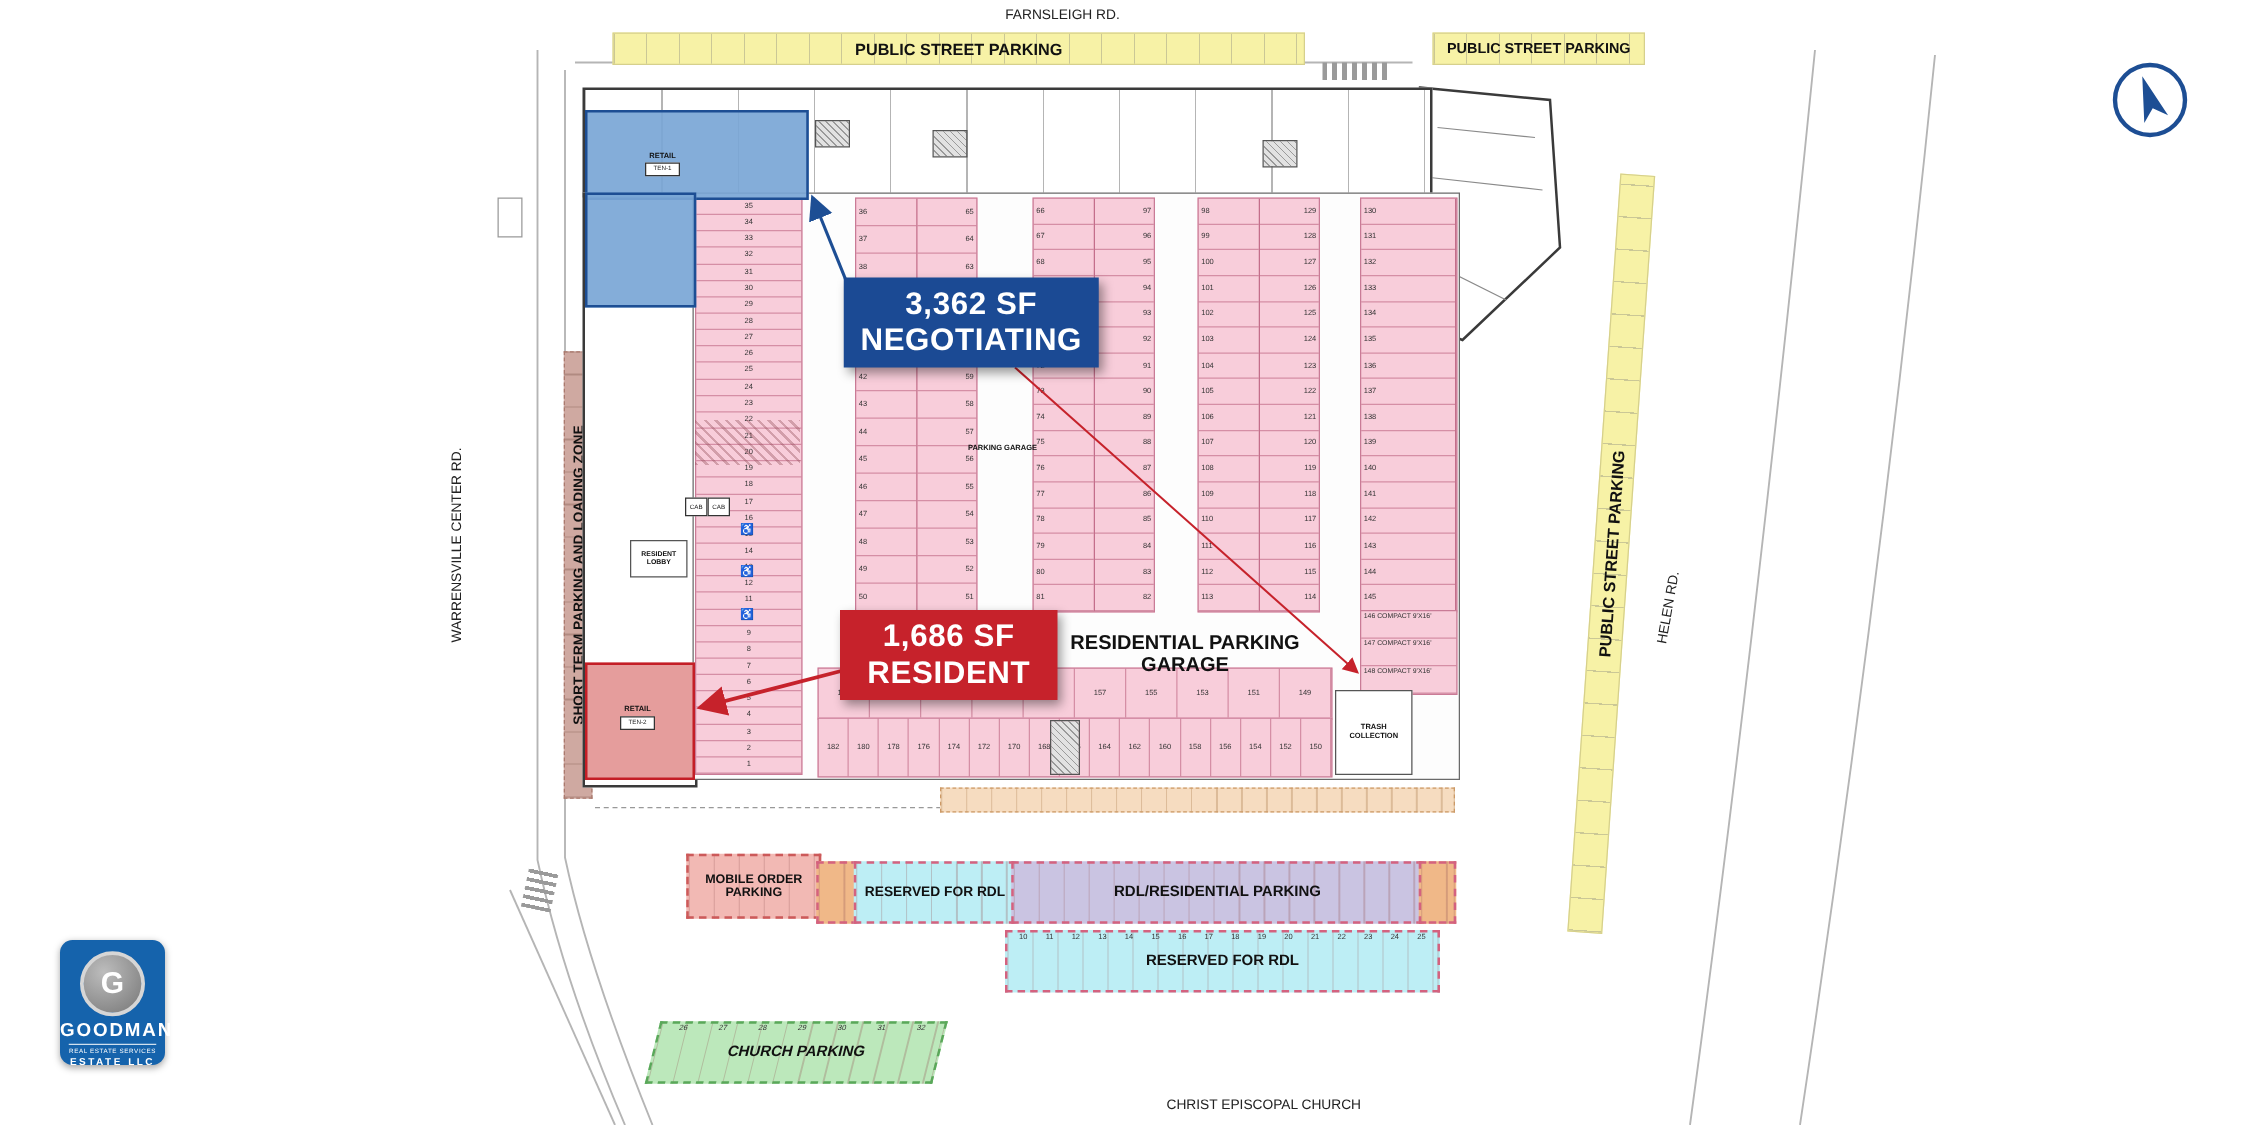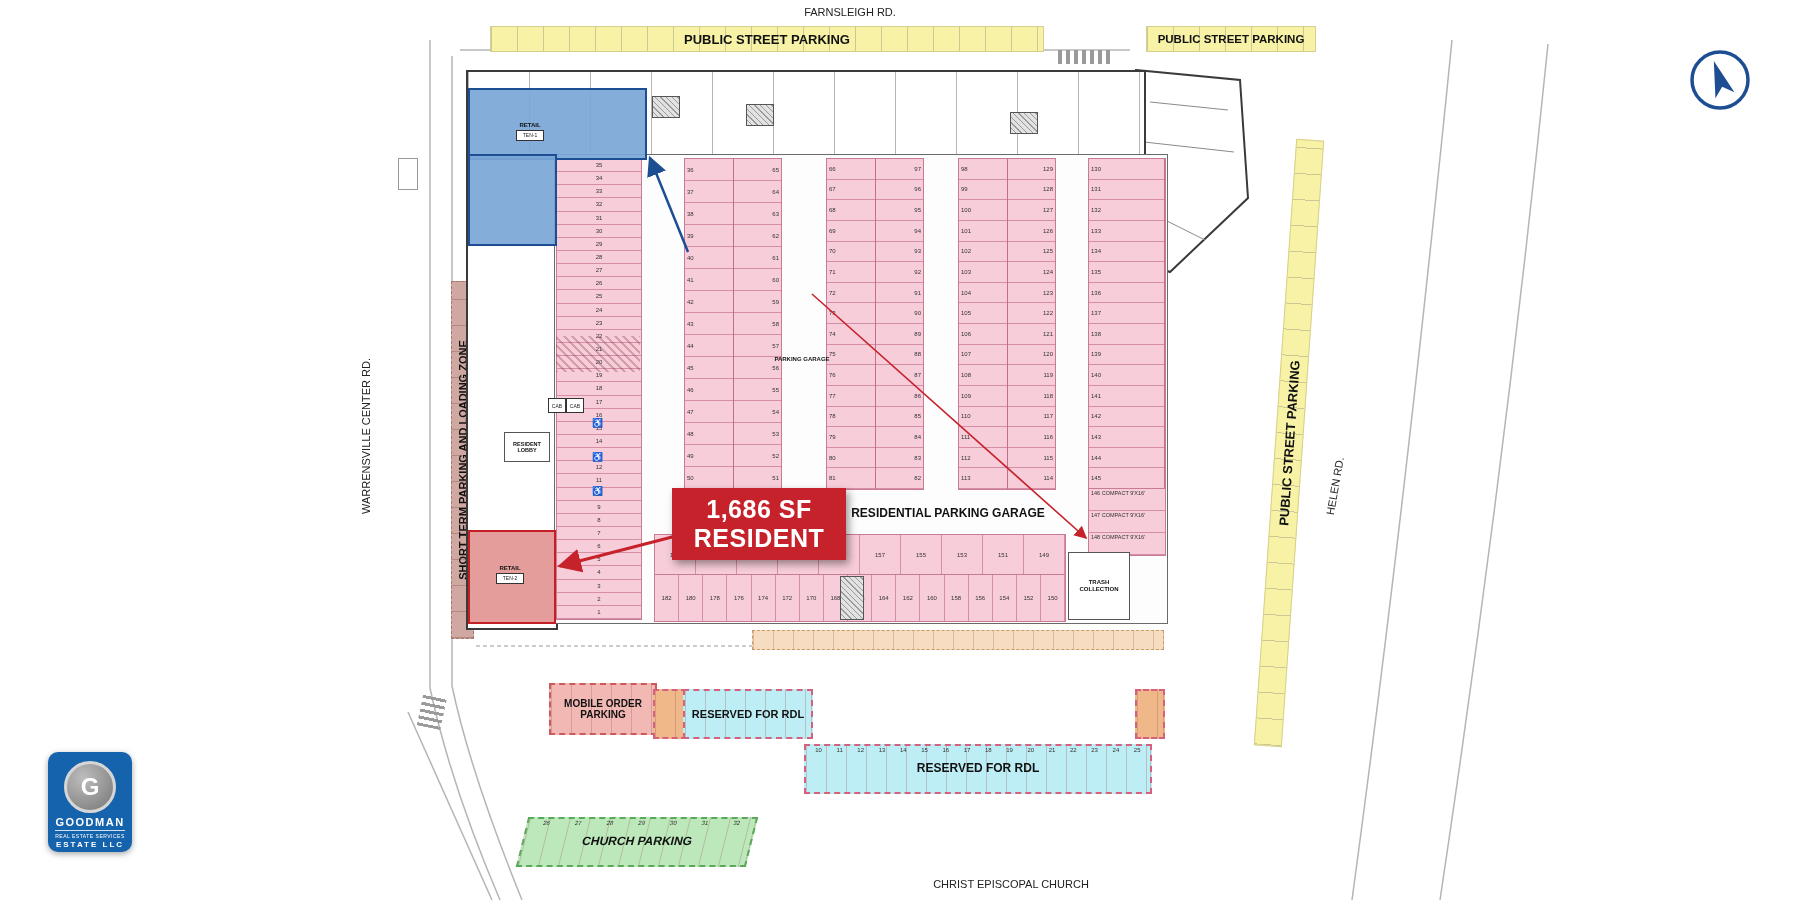--- a/index.html
+++ b/index.html
@@ -44,21 +44,21 @@
   .tinylbl{font-size:6px;line-height:1.15;color:#111;text-align:center;font-weight:bold;}
   .crosswalk{background:repeating-linear-gradient(0deg,#9a9a9a 0 3px,transparent 3px 7px);}
   .crosswalk.h{background:repeating-linear-gradient(90deg,#9a9a9a 0 4px,transparent 4px 8px);}
   .hatchpatch{background:repeating-linear-gradient(45deg, rgba(140,70,80,.35) 0 2px, transparent 2px 6px);}
   .logo{position:absolute;background:#1563ac;border-radius:10px;color:#fff;text-align:center;
         box-shadow:0 2px 6px rgba(0,0,0,.35);z-index:40;}
   .logo .ring{width:46px;height:46px;border-radius:50%;margin:9px auto 3px;
               background:radial-gradient(circle at 35% 30%, #bdbdbd, #767676);
               border:3px solid #d6d6d6;display:flex;align-items:center;justify-content:center;
               font-weight:bold;font-size:24px;color:#fff;}
-  .logo .nm{font-size:11px;font-weight:bold;letter-spacing:1.5px;}
+  .logo .nm{font-size:15px;font-weight:bold;letter-spacing:1.5px;}
   .logo .ln2{font-size:5px;letter-spacing:.5px;margin-top:2px;border-top:1px solid rgba(255,255,255,.8);
              padding-top:2px;width:70px;margin-left:auto;margin-right:auto;}
   .logo .ln3{font-size:8px;font-weight:bold;letter-spacing:2px;margin-top:1px;}
 </style>
 </head>
 <body>
 
 <div class="stage">
 
   <svg class="layer" width="1800" height="900">
@@ -342,21 +342,21 @@
       <span>154</span>
       <span>152</span>
       <span>150</span>
     </div>
   <div class="abs core" style="left:840px;top:576px;width:22px;height:42px;z-index:5;"></div>
 
   <div class="abs" style="left:752px;top:630px;width:410px;height:18px;background:#f6dcc0;border:1px dashed #cc9966;
        background-image:repeating-linear-gradient(90deg, rgba(160,110,60,.3) 0 1px, transparent 1px 20px);"></div>
 
   <div class="abs tinylbl" style="left:770px;top:356px;width:64px;z-index:5;">PARKING GARAGE</div>
-  <div class="abs zlbl" style="left:848px;top:506px;width:200px;font-size:12px;z-index:5;text-align:right;">RESIDENTIAL PARKING GARAGE</div>
+  <div class="abs zlbl" style="left:848px;top:506px;width:200px;font-size:16px;z-index:5;">RESIDENTIAL PARKING GARAGE</div>
 
   <div class="abs" style="left:504px;top:432px;width:44px;height:28px;border:1px solid #555;background:#fff;z-index:5;
        display:flex;align-items:center;justify-content:center;">
     <div class="tinylbl" style="font-size:5.5px;">RESIDENT LOBBY</div>
   </div>
 
   <div class="abs" style="left:1068px;top:552px;width:60px;height:66px;border:1px solid #555;background:#fff;z-index:5;
        display:flex;align-items:center;justify-content:center;">
     <div class="tinylbl" style="font-size:6px;width:40px;">TRASH COLLECTION</div>
   </div>
@@ -367,20 +367,23 @@
   <div class="abs" style="left:592px;top:418px;font-size:9px;color:#1d4e94;z-index:6;">♿</div>
   <div class="abs" style="left:592px;top:452px;font-size:9px;color:#1d4e94;z-index:6;">♿</div>
   <div class="abs" style="left:592px;top:486px;font-size:9px;color:#1d4e94;z-index:6;">♿</div>
 
   <div class="lot" style="left:549px;top:683px;width:104px;height:48px;background-color:#f2b9b4;border-color:#cc5a5a;">
     <div class="lbl2" style="font-size:10px;">MOBILE ORDER PARKING</div>
   </div>
   <div class="lot" style="left:653px;top:689px;width:30px;height:46px;background-color:#f0b888;"></div>
   <div class="lot" style="left:683px;top:689px;width:126px;height:46px;background-color:#bdeef5;">
     <div class="lbl2" style="font-size:11px;">RESERVED FOR RDL</div>
+  </div>
+  <div class="lot" style="left:809px;top:689px;width:326px;height:46px;background-color:#cac4e2;">
+    <div class="lbl2">RDL/RESIDENTIAL PARKING</div>
   </div>
   <div class="lot" style="left:1135px;top:689px;width:26px;height:46px;background-color:#f0b888;"></div>
 
   <div class="lot" style="left:804px;top:744px;width:344px;height:46px;background-color:#bdeef5;">
     <div class="nums">
         <span>10</span>
         <span>11</span>
         <span>12</span>
         <span>13</span>
         <span>14</span>
@@ -419,20 +422,24 @@
       </marker>
       <marker id="ah-red" markerWidth="9" markerHeight="9" refX="7" refY="4" orient="auto">
         <path d="M0,0 L8,4 L0,8 Z" fill="#c6222b"></path>
       </marker>
     </defs>
     <line x1="688" y1="252" x2="650" y2="158" stroke="#1d4e94" stroke-width="2.5" marker-end="url(#ah-blue)"></line>
     <line x1="812" y1="294" x2="1086" y2="538" stroke="#c6222b" stroke-width="1.6" marker-end="url(#ah-red)"></line>
     <line x1="676" y1="536" x2="560" y2="566" stroke="#c6222b" stroke-width="3" marker-end="url(#ah-red)"></line>
   </svg>
 
+  <div class="callout" style="left:675px;top:222px;width:204px;height:72px;background:#1b4a94;">
+    <div>3,362 SF</div>
+    <div>NEGOTIATING</div>
+  </div>
   <div class="callout" style="left:672px;top:488px;width:174px;height:72px;background:#c6222b;">
     <div>1,686 SF</div>
     <div>RESIDENT</div>
   </div>
 
   <svg class="abs" style="left:1688px;top:48px;z-index:40;" width="64" height="64">
     <circle cx="32" cy="32" r="28" fill="#ffffff" stroke="#1d4e94" stroke-width="3.5"></circle>
     <g transform="rotate(-18 32 32)">
       <path d="M32 12 L42 48 L32 39 L22 48 Z" fill="#1d4e94"></path>
     </g>

